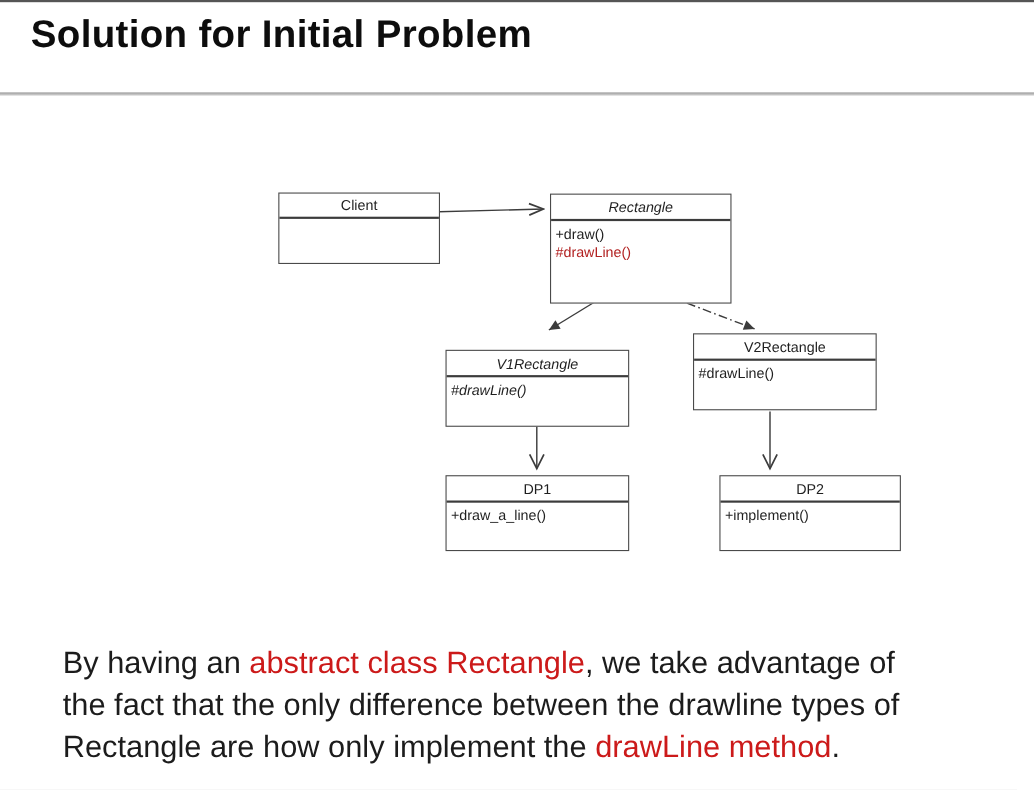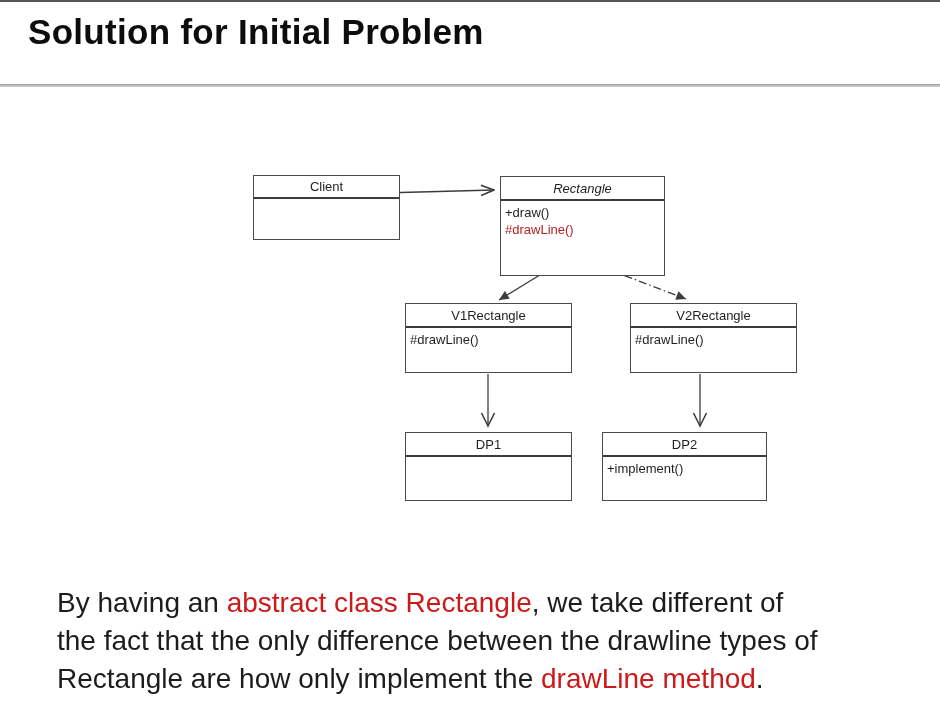--- a/index.html
+++ b/index.html
@@ -36,24 +36,24 @@
   }
   .uml-name.abstract{font-style:italic;}
   .uml-methods{padding:3px 4px;}
   .uml-method{line-height:17px;white-space:nowrap;}
   .uml-method.italic{}
   .uml-method.red{color:var(--abstract-red,#b22222);}
 
   .box-client{left:253px;top:175px;width:147px;height:65px;}
   .box-client .uml-name{padding-top:3px;}
   .box-rectangle{left:500px;top:176px;width:165px;height:100px;}
-  .box-v1{left:405px;top:303px;width:167px;height:70px;}
+  .box-v1{left:405px;top:318px;width:167px;height:70px;font-style:italic;}
   .box-v2{left:618px;top:303px;width:167px;height:70px;margin-left:12px;}
   .box-dp1{left:405px;top:432px;width:167px;height:69px;}
-  .box-dp2{left:602px;top:432px;width:165px;height:69px;}
+  .box-dp2{left:654px;top:432px;width:165px;height:69px;}
 
   .connectors{position:absolute;left:0;top:0;width:940px;height:718px;pointer-events:none;}
   .conn-line{stroke:var(--diagram-line,#3c3c3c);stroke-width:1.3;fill:none;}
   .hollow-tri{fill:#ffffff;stroke:var(--diagram-line,#3c3c3c);stroke-width:1.3;}
 
   
   .para{
     position:absolute;left:57px;top:584px;
     font-size:28px;line-height:38px;color:#1c1c1c;
   }
@@ -132,27 +132,30 @@
 
   <div class="uml-class box-v2">
     <div class="uml-name">V2Rectangle</div>
     <div class="uml-methods">
       <div class="uml-method">#drawLine()</div>
     </div>
   </div>
 
   <div class="uml-class box-dp1">
     <div class="uml-name">DP1</div>
+    <div class="uml-methods">
+      <div class="uml-method">+draw_a_line()</div>
+    </div>
   </div>
 
   <div class="uml-class box-dp2">
     <div class="uml-name">DP2</div>
     <div class="uml-methods">
       <div class="uml-method">+implement()</div>
     </div>
   </div>
 
   <div class="para">
-    <div class="para-line"><span>By having an </span><span class="seg-red">abstract class Rectangle</span><span>, we take different of</span></div>
+    <div class="para-line"><span>By having an </span><span class="seg-red">abstract class Rectangle</span><span>, we take advantage of</span></div>
     <div class="para-line"><span>the fact that the only difference between the drawline types of</span></div>
     <div class="para-line"><span>Rectangle are how only implement the </span><span class="seg-red">drawLine method</span><span>.</span></div>
   </div>
 </div>
 
 </body></html>

